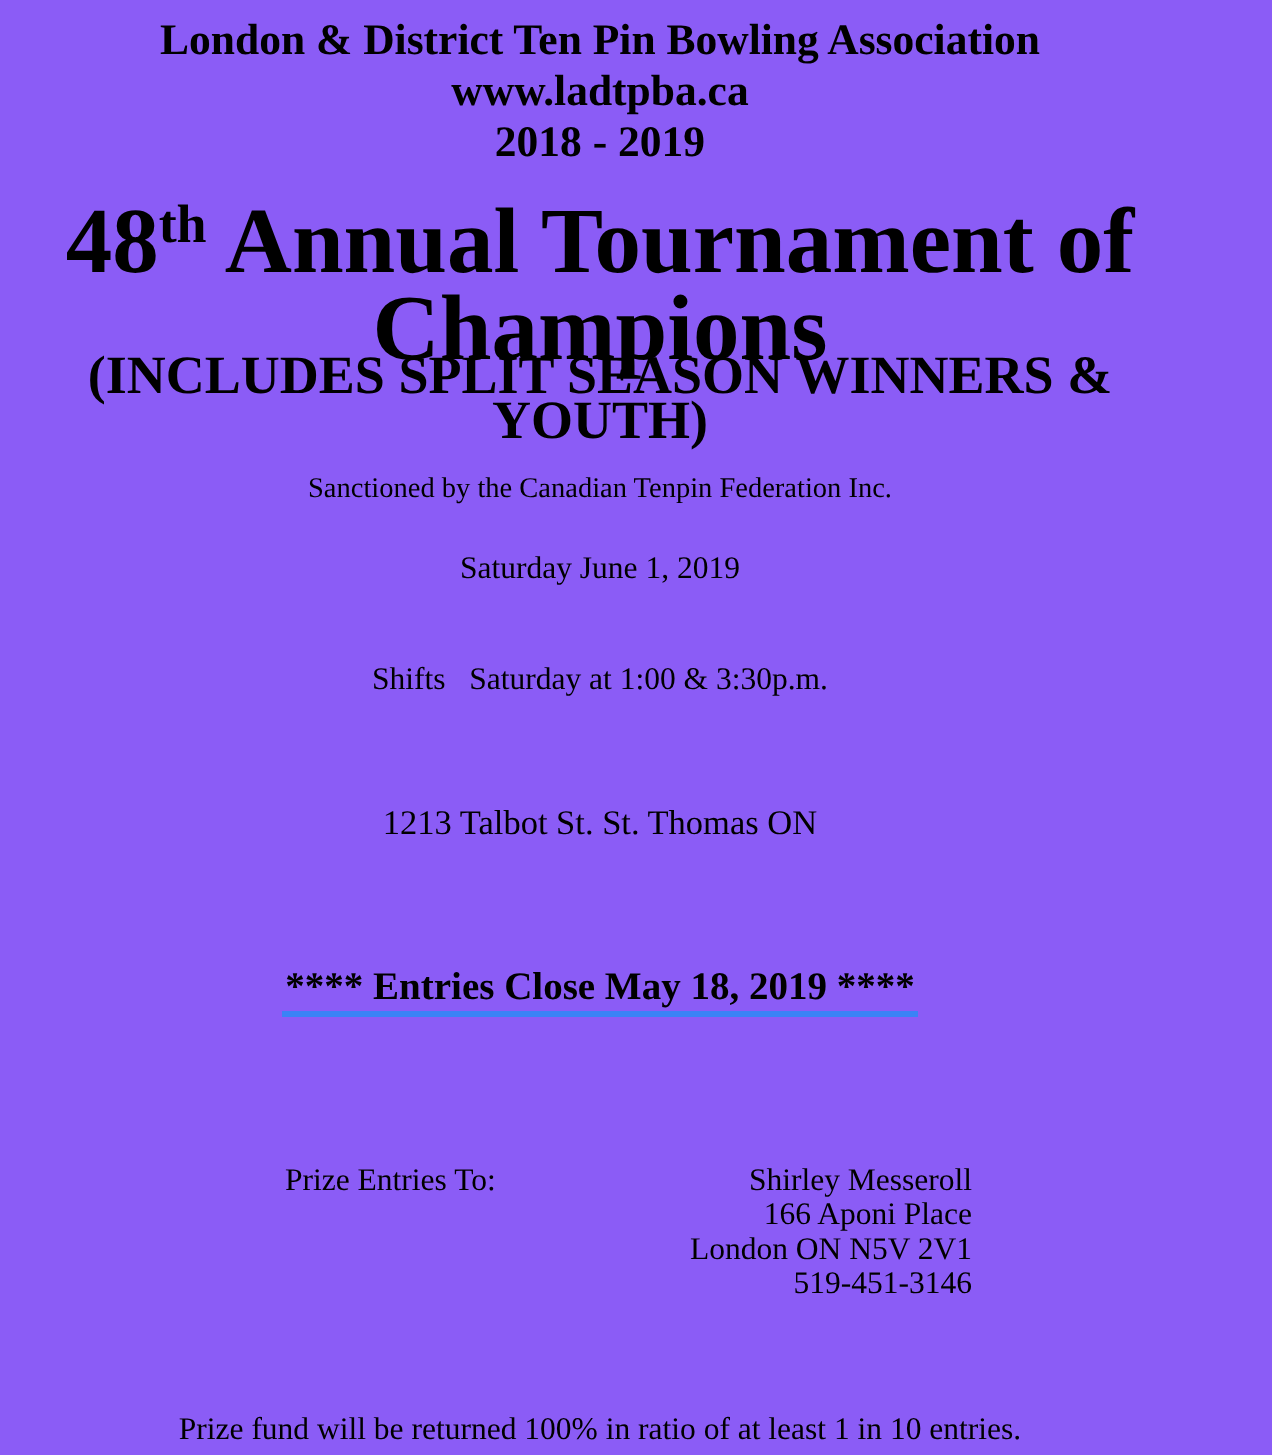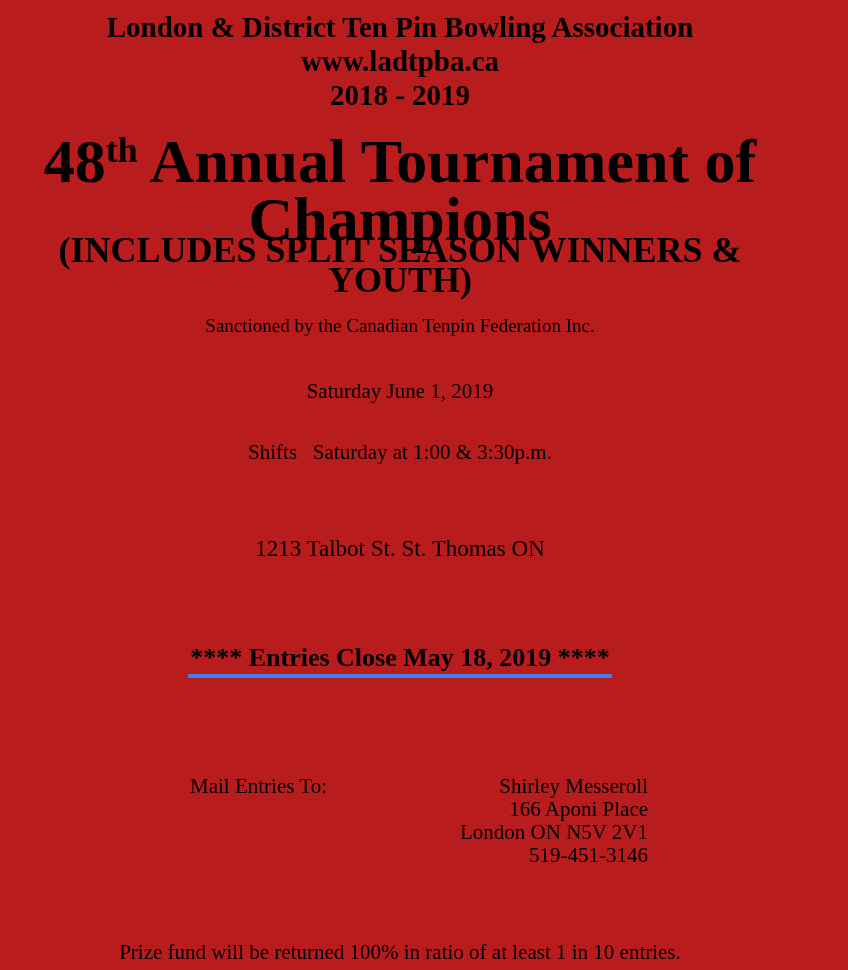--- a/index.html
+++ b/index.html
@@ -4,21 +4,21 @@
 <style>
   html, body {
     margin: 0;
     padding: 0;
     background: #ffffff;
   }
   .page {
     position: relative;
     width: 848px;
     height: 970px;
-    background: #b91c1c;
+    background: #8b5cf6;
     color: #000000;
     font-family: "Liberation Serif", "DejaVu Serif", serif;
     overflow: hidden;
   }
   
   .cblock {
     position: absolute;
     left: 0;
     width: 800px;
     text-align: center;
@@ -47,21 +47,21 @@
     font-size: 36px;
     font-weight: bold;
     line-height: 30px;
   }
   .sanction-block {
     top: 313px;
     font-size: 19px;
     line-height: 26px;
   }
   .date-block {
-    top: 378px;
+    top: 365px;
     font-size: 21px;
     line-height: 26px;
     text-align: center;
   }
   .shifts-block {
     top: 439px;
     font-size: 21px;
     line-height: 26px;
     white-space: pre;
   }
@@ -138,21 +138,21 @@
 
   <div class="cblock venue-block">
     <div>1213 Talbot St. St. Thomas ON</div>
   </div>
 
   <div class="cblock entries-block">
     <span class="entries-underline">**** Entries Close May 18, 2019 ****</span>
   </div>
 
   <div class="mail-block">
-    <div class="mail-label">Mail Entries To:</div>
+    <div class="mail-label">Prize Entries To:</div>
     <div class="mail-address">
       <div>Shirley Messeroll</div>
       <div>166 Aponi Place</div>
       <div>London ON N5V 2V1</div>
       <div>519-451-3146</div>
     </div>
   </div>
 
   <div class="cblock prize-block">Prize fund will be returned 100% in ratio of at least 1 in 10 entries.</div>
 

